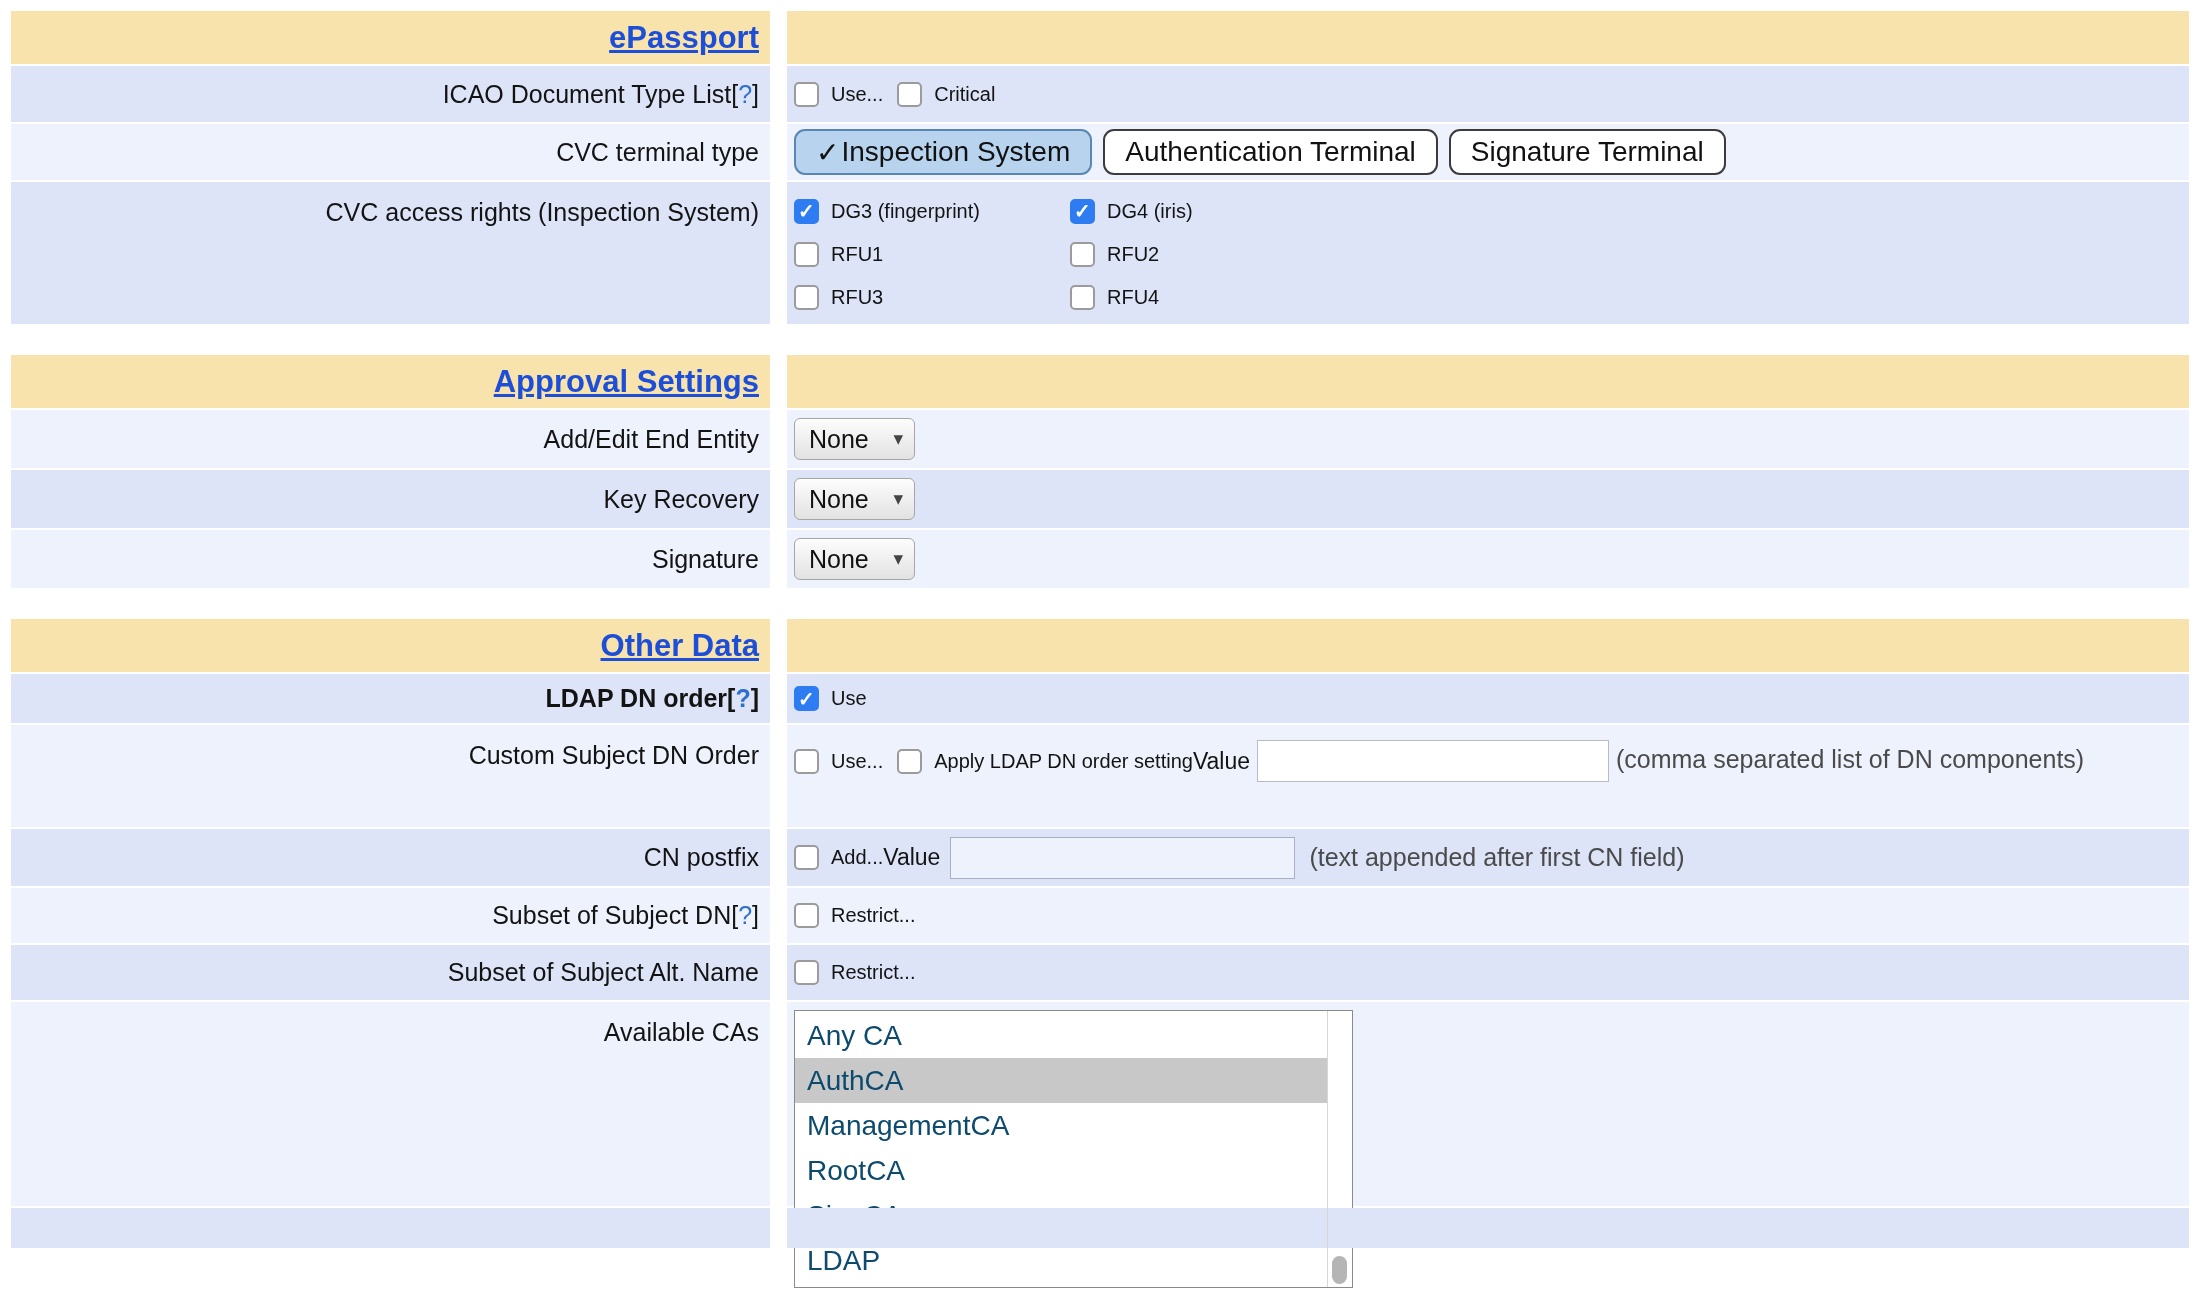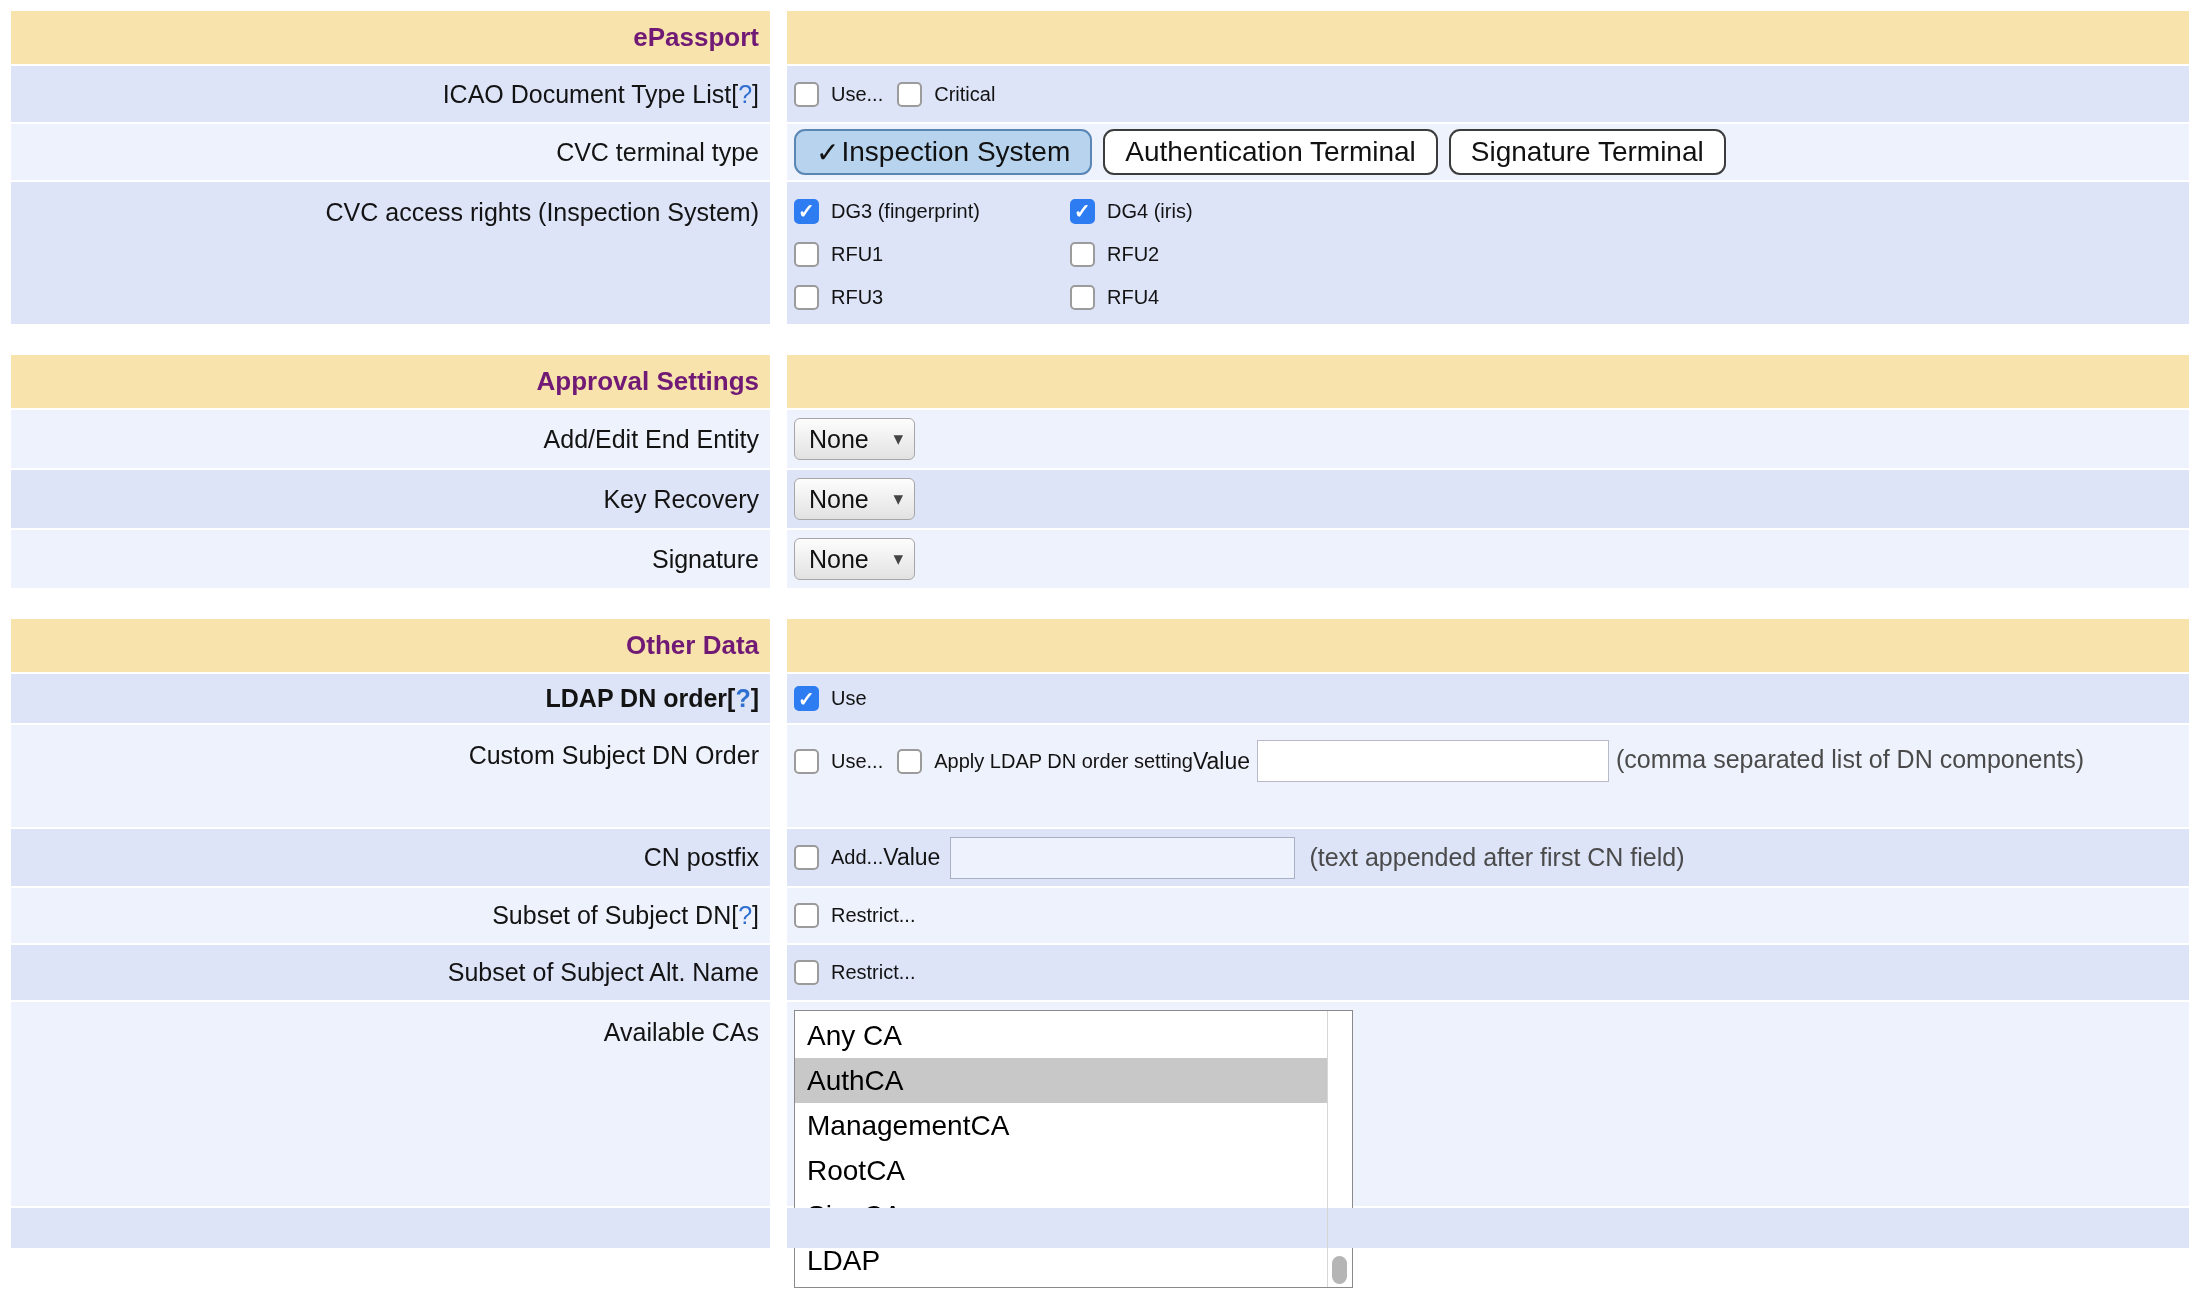--- a/index.html
+++ b/index.html
@@ -24,21 +24,21 @@
   .bg-light  { background: #eef2fc; }
   .bg-header { background: #f8e3ad; }
 
   .gap { height: 29px; }
 
   .h53 { height: 53px; } .h56 { height: 56px; } .h142 { height: 142px; }
   .h58 { height: 58px; } .h49 { height: 49px; } .h102 { height: 102px; }
   .h57 { height: 57px; } .h55 { height: 55px; } .h288 { height: 204px; }
   .h40 { height: 40px; }
 
-  .section-title { font-weight: bold; font-size: 26px; color: #701a75; }
+  .section-title { font-weight: bold; font-size: 31px; color: #1d4ed8; text-decoration: underline; }
 
   .lbl { font-size: 25px; color: #131313; }
   .lbl.bold { font-weight: bold; }
   .help { color: #2f6fd0; text-decoration: none; cursor: pointer; }
   .help::before { content: "["; color: #141414; }
   .help::after  { content: "]"; color: #141414; }
 
   
   .cbg { display: inline-flex; align-items: center; cursor: default; }
   .cb {
@@ -107,21 +107,21 @@
 
   
   .listbox {
     width: 559px; height: 278px; margin-top: 8px;
     border: 1px solid #8a8a8a; background: #ffffff;
     display: flex; align-self: flex-start;
   }
   .listbox-options { flex: 1; padding-top: 2px; }
   .opt {
     height: 45px; display: flex; align-items: center;
-    padding-left: 12px; font-size: 28px; color: #000000; cursor: default;
+    padding-left: 12px; font-size: 28px; color: #0c4a6e; cursor: default;
   }
   .opt.selected { background: #c8c8c8; }
   .list-scroll { width: 25px; border-left: 1px solid #d6d6d6; position: relative; }
   .scroll-thumb {
     position: absolute; bottom: 3px; left: 4px;
     width: 15px; height: 28px; background: #b5b5b5; border-radius: 8px;
   }
 
   .value-lbl { font-size: 23px; }
 </style>

